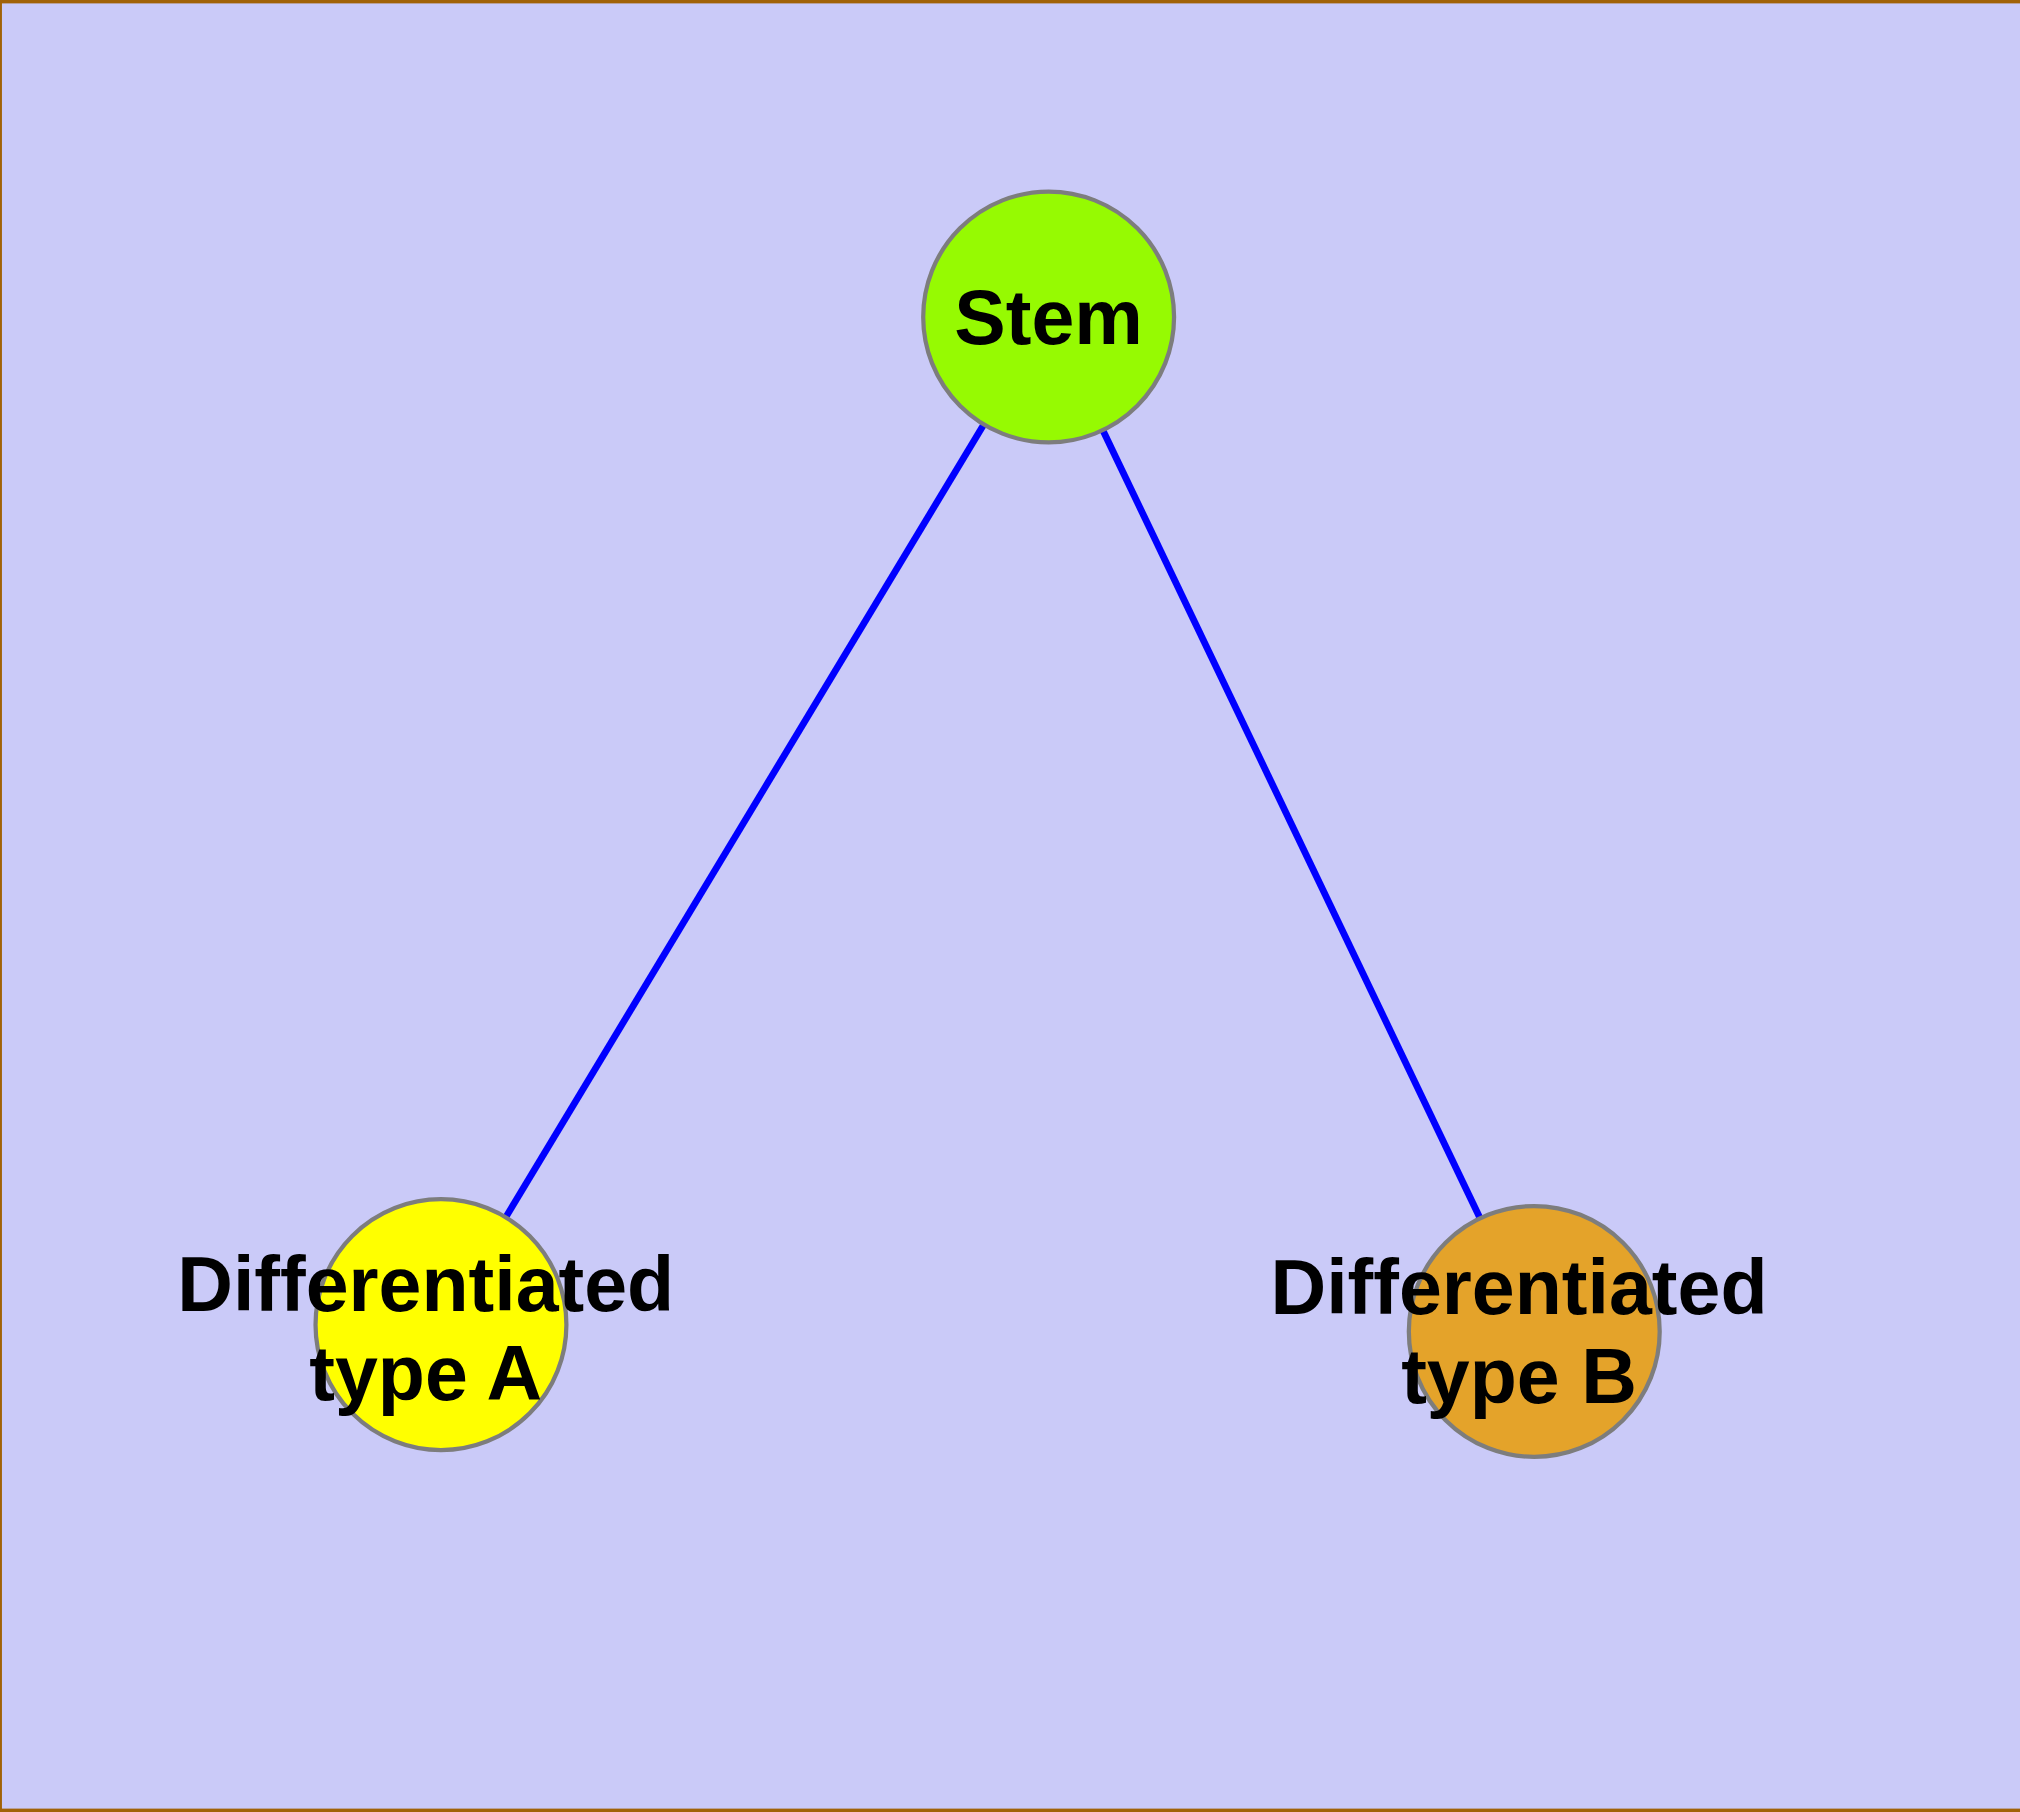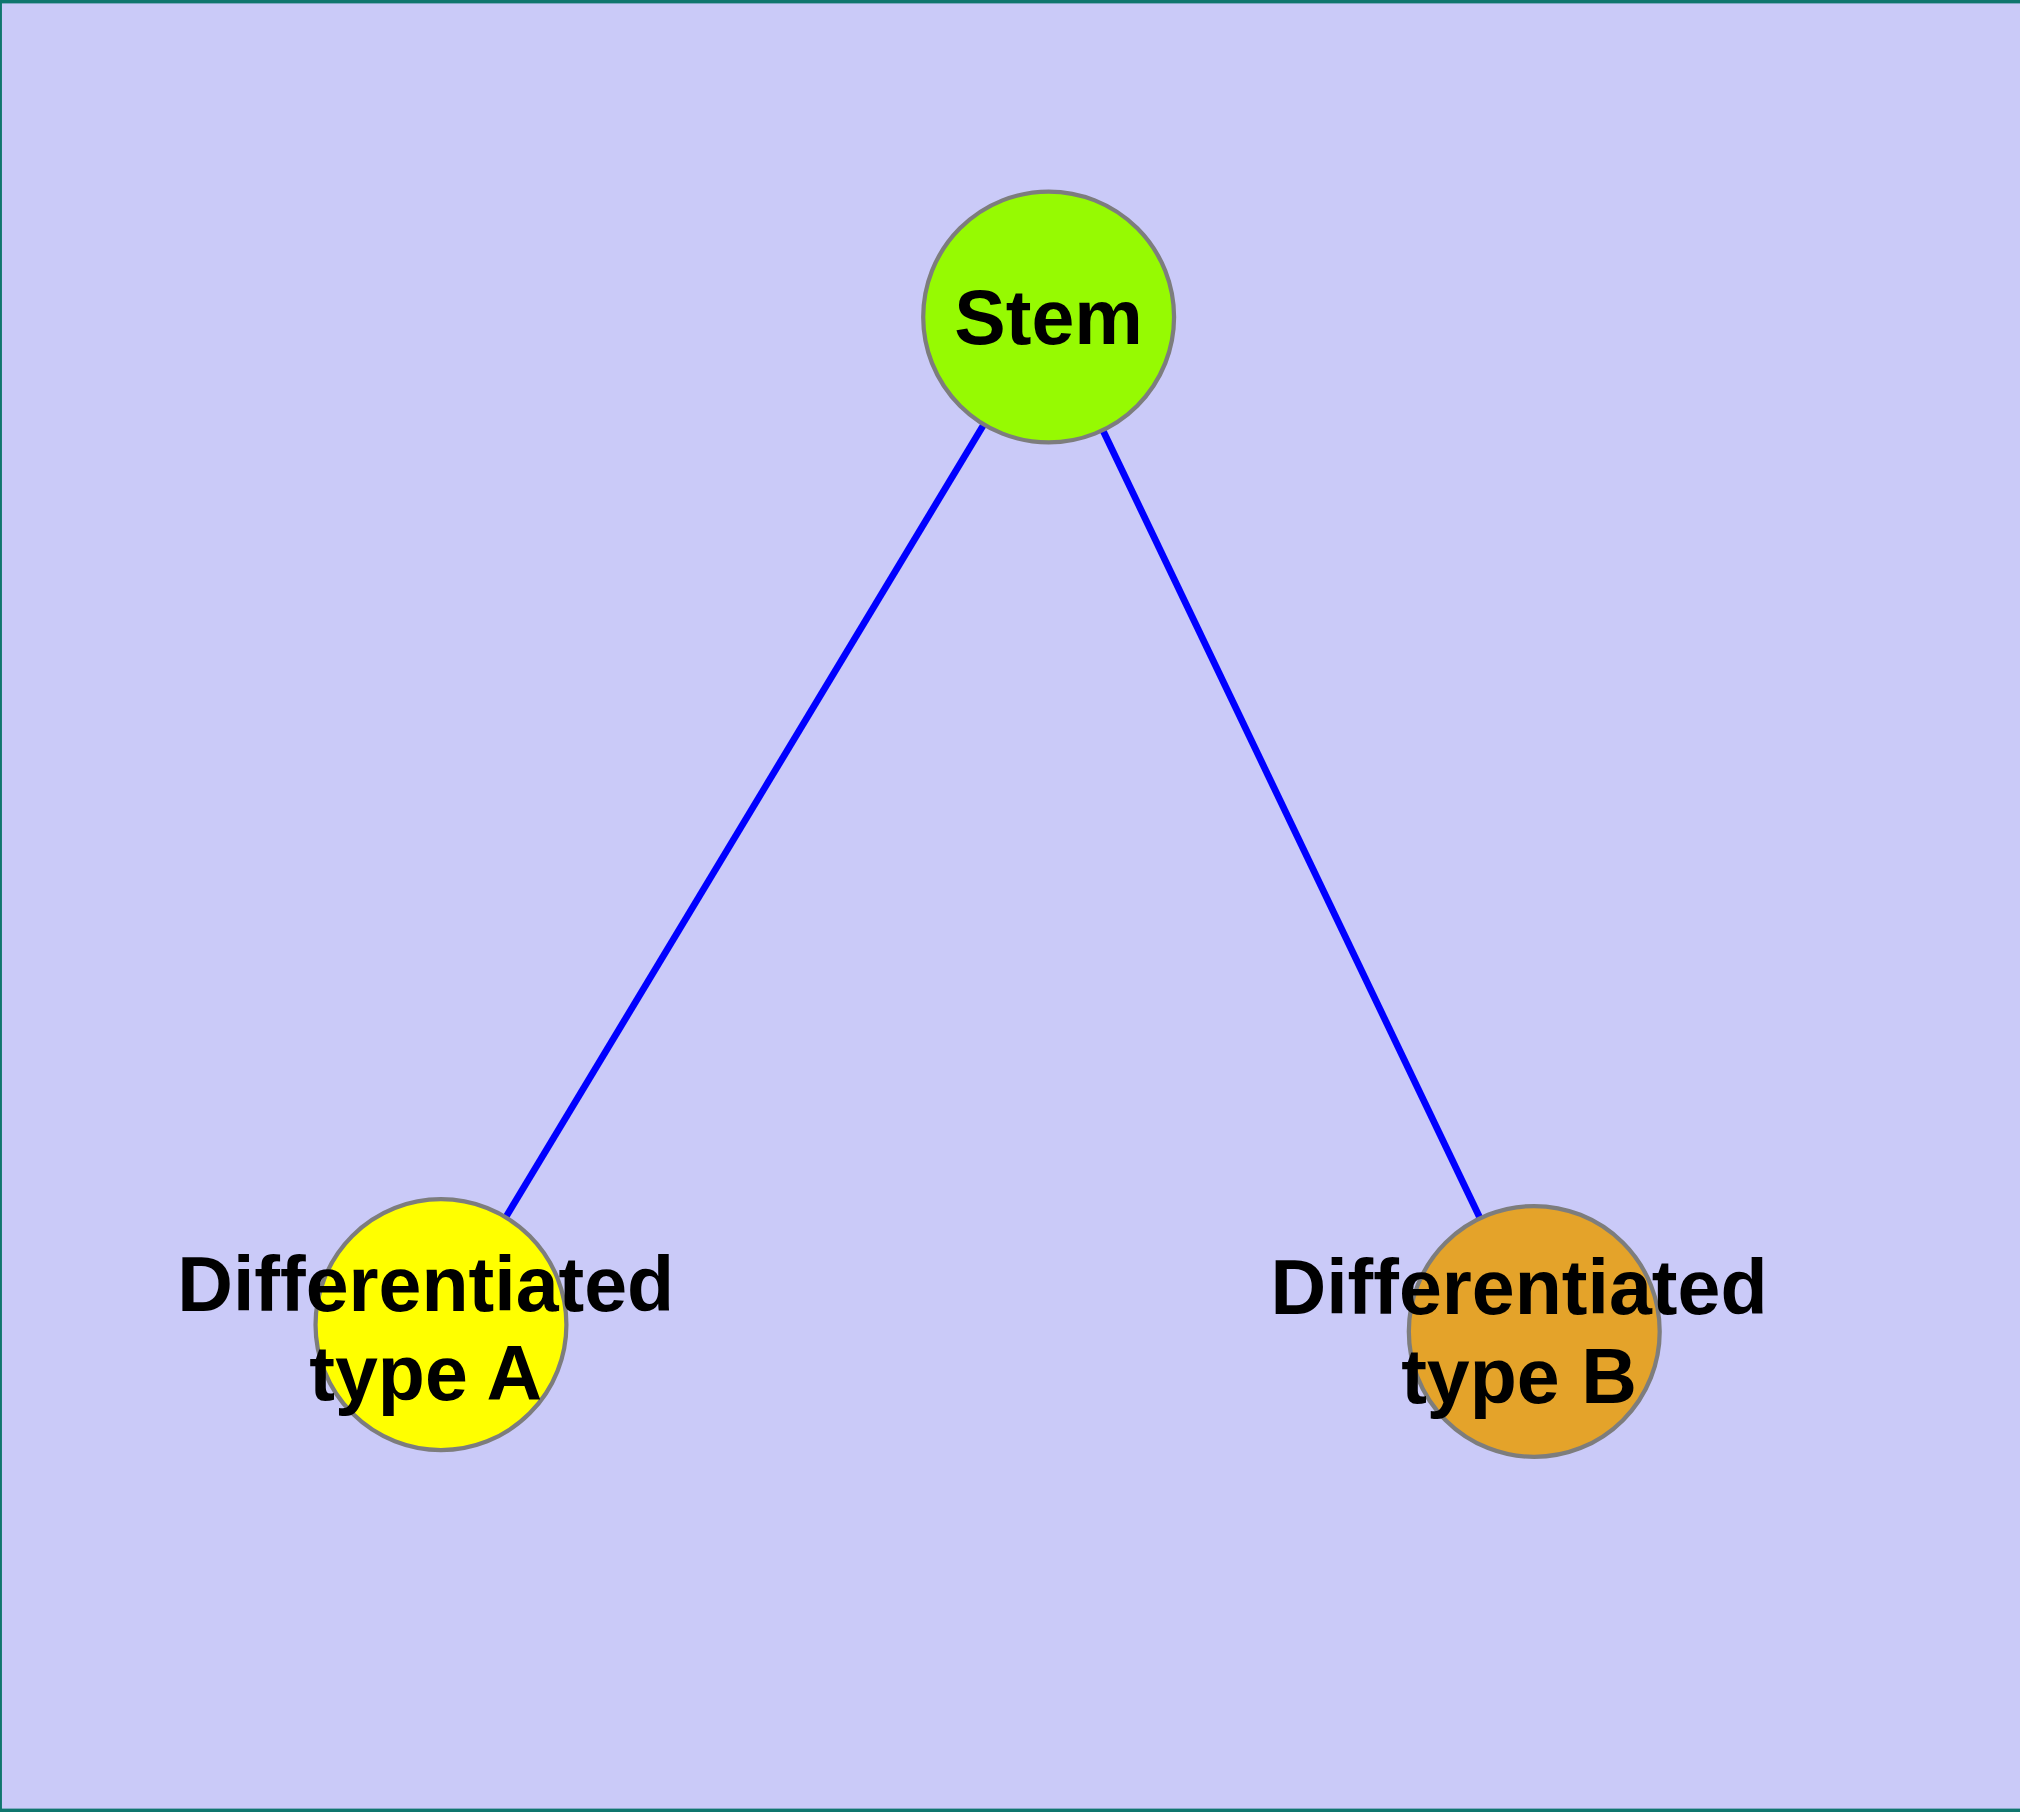--- a/index.html
+++ b/index.html
@@ -4,21 +4,21 @@
 <style>
   html, body {
     margin: 0;
     padding: 0;
     background: #ffffff;
   }
   .page {
     position: relative;
     width: 2021px;
     height: 1812px;
-    background: #0f766e;
+    background: #a16207;
     overflow: hidden;
     font-family: "Liberation Sans", sans-serif;
   }
   svg.diagram {
     position: absolute;
     left: 0;
     top: 0;
     display: block;
   }
   .node-label {

